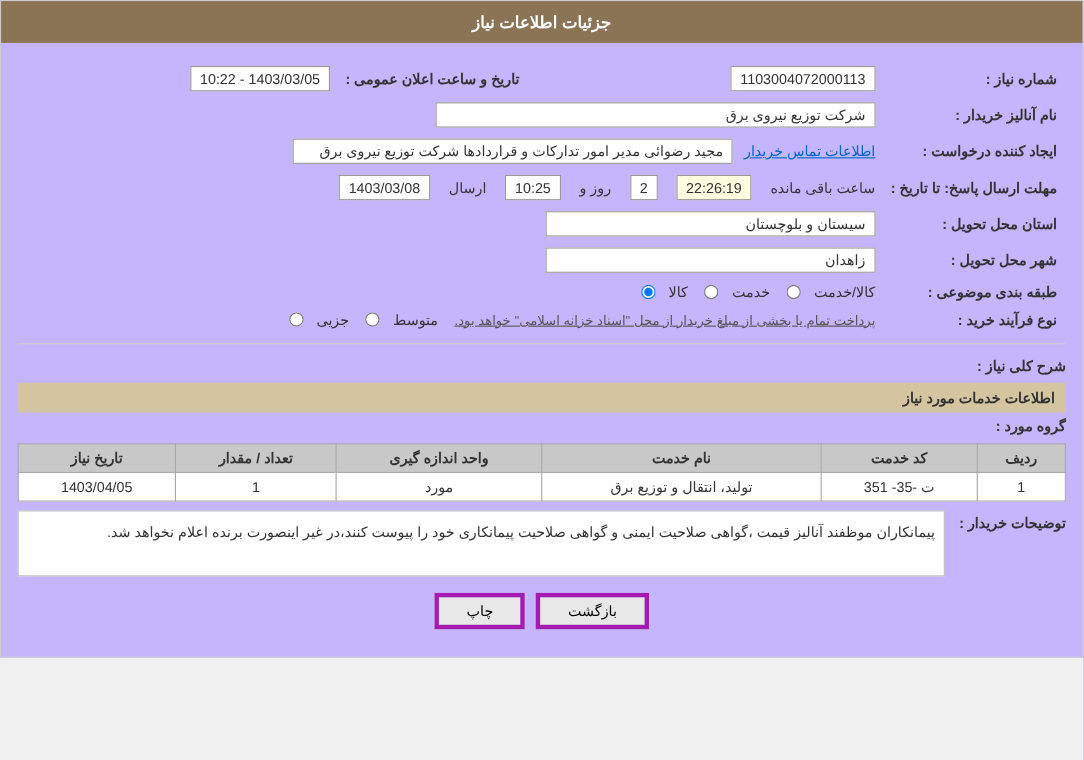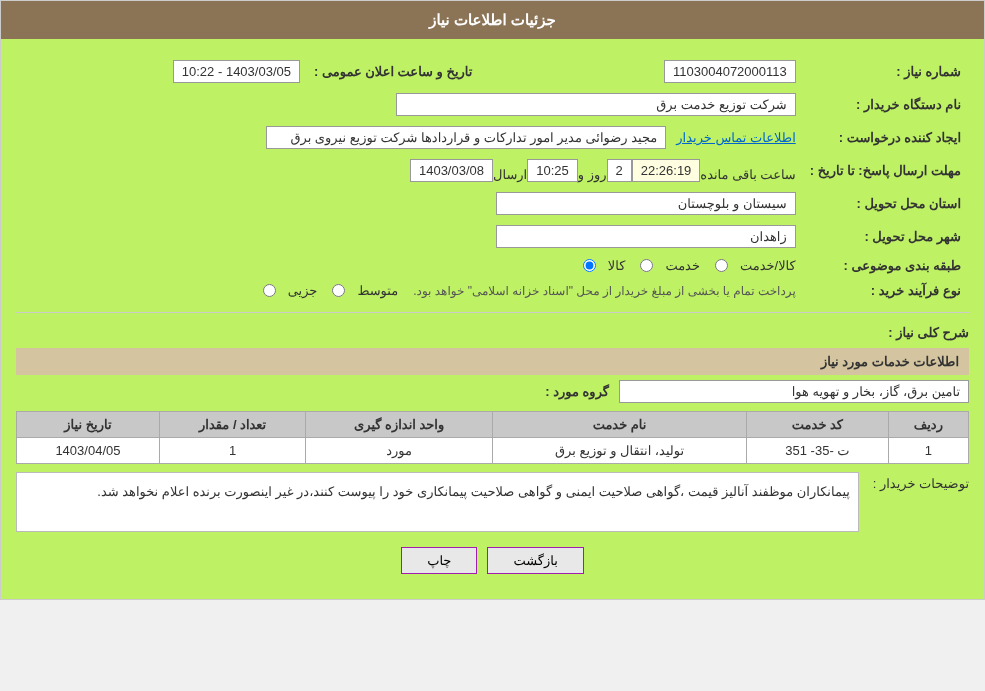--- a/index.html
+++ b/index.html
@@ -6,21 +6,21 @@
     body {
       font-family: Tahoma, Arial, sans-serif;
       background: #f0f0f0;
       direction: rtl;
       font-size: 13px;
       color: #333;
     }
     .page-wrapper {
       max-width: 985px;
       margin: 0 auto;
-      background: #bef264;
+      background: #c4b5fd;
       border: 1px solid #ccc;
     }
     .header-bar {
       background: #8B7355;
       color: #fff;
       text-align: center;
       padding: 10px 15px;
       font-size: 15px;
       font-weight: bold;
     }
@@ -87,21 +87,21 @@
     .services-table tr:nth-child(even) td {
       background: #f5f5f5;
     }
     .buyer-notes {
       display: flex;
       align-items: flex-start;
       gap: 10px;
       margin-top: 8px;
     }
     .buyer-notes-label {
-      font-weight: normal;
+      font-weight: bold;
       white-space: nowrap;
       padding-top: 4px;
       min-width: 100px;
     }
     .buyer-notes-text {
       border: 1px solid #bbb;
       background: #fff;
       padding: 8px;
       flex: 1;
       line-height: 1.7;
@@ -110,21 +110,21 @@
     }
     .buttons-row {
       text-align: center;
       margin: 15px 0 10px 0;
       display: flex;
       justify-content: center;
       gap: 10px;
     }
     .btn {
       padding: 5px 25px;
-      border: 1px solid #a21caf;
+      border: 4px solid #a21caf;
       background: #e8e8e8;
       cursor: pointer;
       font-size: 13px;
       font-family: Tahoma, Arial, sans-serif;
     }
     .btn-print {
       background: #e8e8e8;
     }
     .btn-back {
       background: #e8e8e8;
@@ -170,40 +170,40 @@
         <td>
           <div class="bordered-value">1103004072000113</div>
         </td>
         <td class="label-cell" style="text-align:right; padding-right:30px;">تاریخ و ساعت اعلان عمومی :</td>
         <td>
           <div class="bordered-value">1403/03/05 - 10:22</div>
         </td>
       </tr>
 
       <tr>
-        <td class="label-cell">نام دستگاه خریدار :</td>
-        <td colspan="3">
-          <div class="bordered-value" style="min-width:400px;">شرکت توزیع خدمت برق</div>
+        <td class="label-cell">نام آنالیز خریدار :</td>
+        <td colspan="3">
+          <div class="bordered-value" style="min-width:400px;">شرکت توزیع نیروی برق</div>
         </td>
       </tr>
 
       <tr>
         <td class="label-cell">ایجاد کننده درخواست :</td>
         <td colspan="3">
           <div style="display:flex; align-items:center; gap:10px; flex-direction: row-reverse; justify-content: flex-end;">
             <div class="bordered-value" style="min-width:400px;">مجید  رضوائی مدیر امور تدارکات و قراردادها شرکت توزیع نیروی برق</div>
             <span class="link-text">اطلاعات تماس خریدار</span>
           </div>
         </td>
       </tr>
 
       <tr>
         <td class="label-cell">مهلت ارسال پاسخ: تا تاریخ :</td>
         <td colspan="3">
-          <div style="display:flex; align-items:flex-end; gap:0; flex-direction: row-reverse; justify-content: flex-end;">
+          <div style="display:flex; align-items:center; gap:17px; flex-direction: row-reverse; justify-content: flex-end;">
             <div class="bordered-value">1403/03/08</div>
             <span>ارسال</span>
             <div class="bordered-value">10:25</div>
             <span>روز و</span>
             <div class="bordered-value">2</div>
             <div class="bordered-value" style="background:#fffee0;">22:26:19</div>
             <span>ساعت باقی مانده</span>
           </div>
         </td>
       </tr>
@@ -247,39 +247,38 @@
         <td colspan="3">
           <div style="display:flex; align-items:center; gap:15px; flex-direction: row-reverse; justify-content: flex-end;">
             <label class="radio-item">
               <span>جزیی</span>
               <input type="radio" name="purchase_type" style="">
             </label>
             <label class="radio-item">
               <span>متوسط</span>
               <input type="radio" name="purchase_type" style="">
             </label>
-            <span style="font-size:12px; color:#555;">پرداخت تمام یا بخشی از مبلغ خریدار از محل "اسناد خزانه اسلامی" خواهد بود.</span>
+            <span style="font-size:12px; color:#555;text-decoration:underline;">پرداخت تمام یا بخشی از مبلغ خریدار از محل "اسناد خزانه اسلامی" خواهد بود.</span>
           </div>
         </td>
       </tr>
 
     </tbody>
       </table>
 
     <hr class="separator-line">
 
     <div style="display:flex; align-items:flex-start; margin-bottom:8px;">
       <div style="font-weight:bold; white-space:nowrap; min-width:100px; text-align:right; padding-top:4px;">شرح کلی نیاز :</div>
     </div>
 
     <div class="section-title">اطلاعات خدمات مورد نیاز</div>
 
     <div style="display:flex; align-items:center; gap:10px; margin-bottom:8px; flex-direction: row-reverse; justify-content: flex-end;">
       <span style="font-weight:bold;">گروه مورد :</span>
-      <div class="bordered-value" style="min-width:350px;">تامین برق، گاز، بخار و تهویه هوا</div>
     </div>
 
     <table class="services-table">
       <thead>
         <tr>
           <th>ردیف</th>
           <th>کد خدمت</th>
           <th>نام خدمت</th>
           <th>واحد اندازه گیری</th>
           <th>تعداد / مقدار</th>

